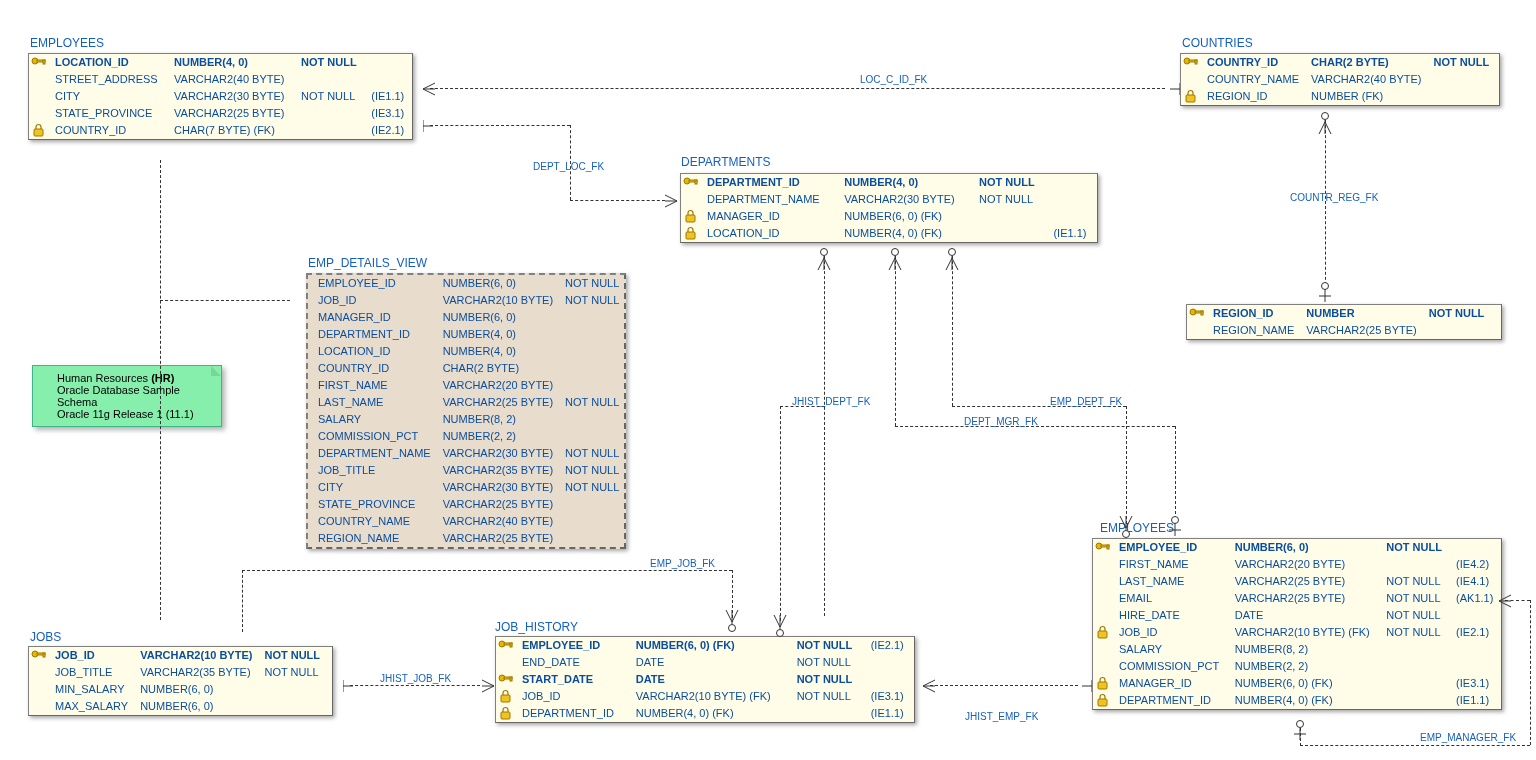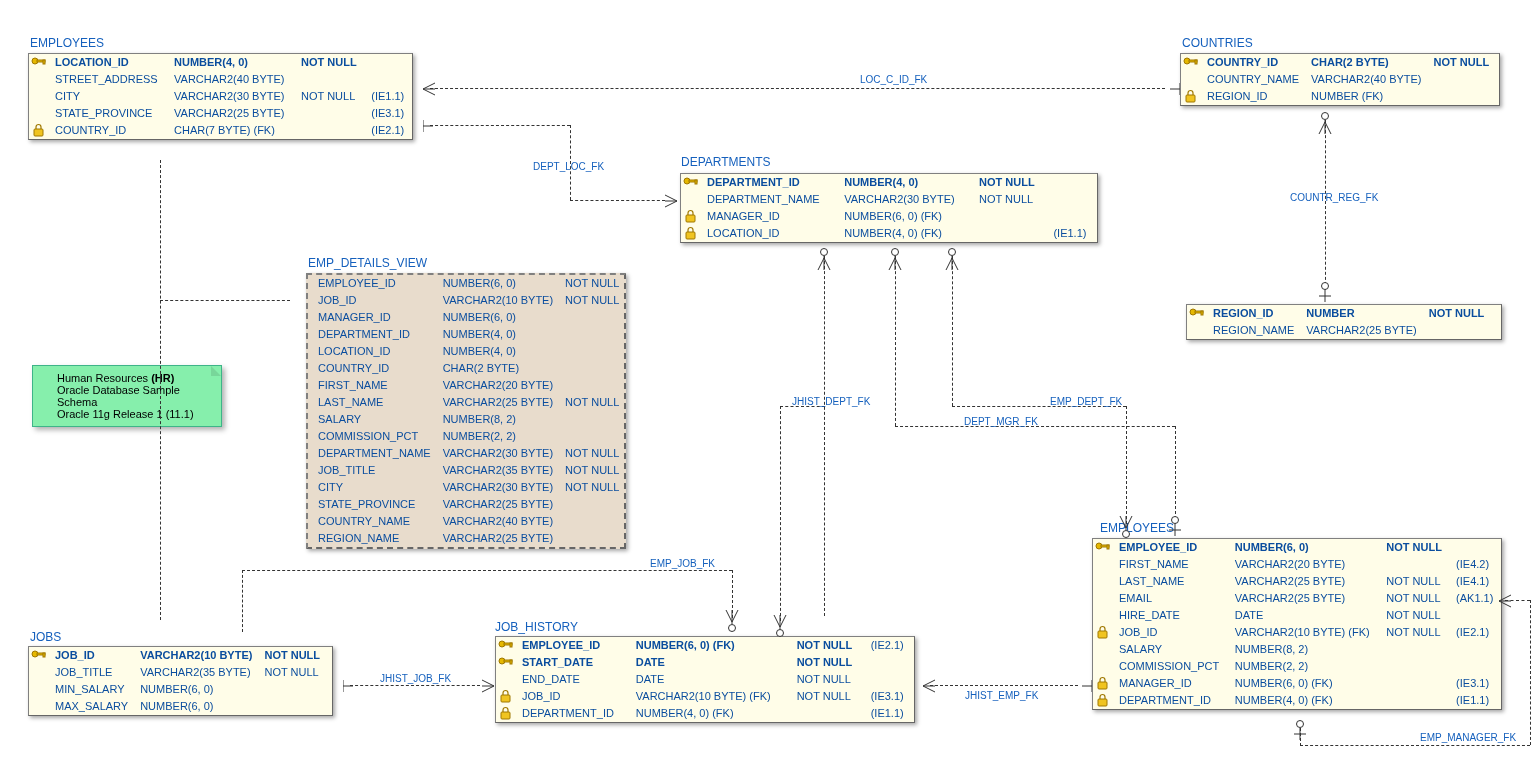--- a/index.html
+++ b/index.html
@@ -389,33 +389,33 @@
         <tr>
           <td class="ic"><svg class="key" width="16" height="14">
               <use href="#key-pk"></use>
             </svg></td>
           <td class="pk">EMPLOYEE_ID</td>
           <td class="pk">NUMBER(6, 0) (FK)</td>
           <td class="pk">NOT NULL</td>
           <td>(IE2.1)</td>
         </tr>
         <tr>
+          <td class="ic"></td>
+          <td>END_DATE</td>
+          <td>DATE</td>
+          <td>NOT NULL</td>
+          <td></td>
+        </tr>
+        <tr>
           <td class="ic"><svg class="key" width="16" height="14">
               <use href="#key-pk"></use>
             </svg></td>
           <td class="pk">START_DATE</td>
           <td class="pk">DATE</td>
           <td class="pk">NOT NULL</td>
-          <td></td>
-        </tr>
-        <tr>
-          <td class="ic"></td>
-          <td>END_DATE</td>
-          <td>DATE</td>
-          <td>NOT NULL</td>
           <td></td>
         </tr>
         <tr>
           <td class="ic"><svg class="key" width="16" height="14">
               <use href="#key-fk"></use>
             </svg></td>
           <td>JOB_ID</td>
           <td>VARCHAR2(10 BYTE) (FK)</td>
           <td>NOT NULL</td>
           <td>(IE3.1)</td>
@@ -637,21 +637,21 @@
 <div class="cap" style="left:923px;top:679px">
     <svg width="20" height="14">
       <use href="#cf-right" transform="translate(4,7)"></use>
     </svg>
   </div>
 <div class="cap" style="left:1072px;top:679px">
     <svg width="20" height="14">
       <use href="#one-left" transform="translate(16,7)"></use>
     </svg>
   </div>
-<div class="fk" style="left:965px;top:690px">JHIST_EMP_FK</div>
+<div class="fk" style="left:965px;top:711px">JHIST_EMP_FK</div>
 
 <div class="h" style="left:1505px;top:600px;width:25px"></div>
 <div class="v" style="left:1530px;top:600px;height:145px"></div>
 <div class="h" style="left:1300px;top:745px;width:230px"></div>
 <div class="v" style="left:1300px;top:728px;height:18px"></div>
 <div class="cap" style="left:1499px;top:594px">
     <svg width="20" height="14">
       <use href="#cf-right" transform="translate(4,7)"></use>
     </svg>
   </div>

